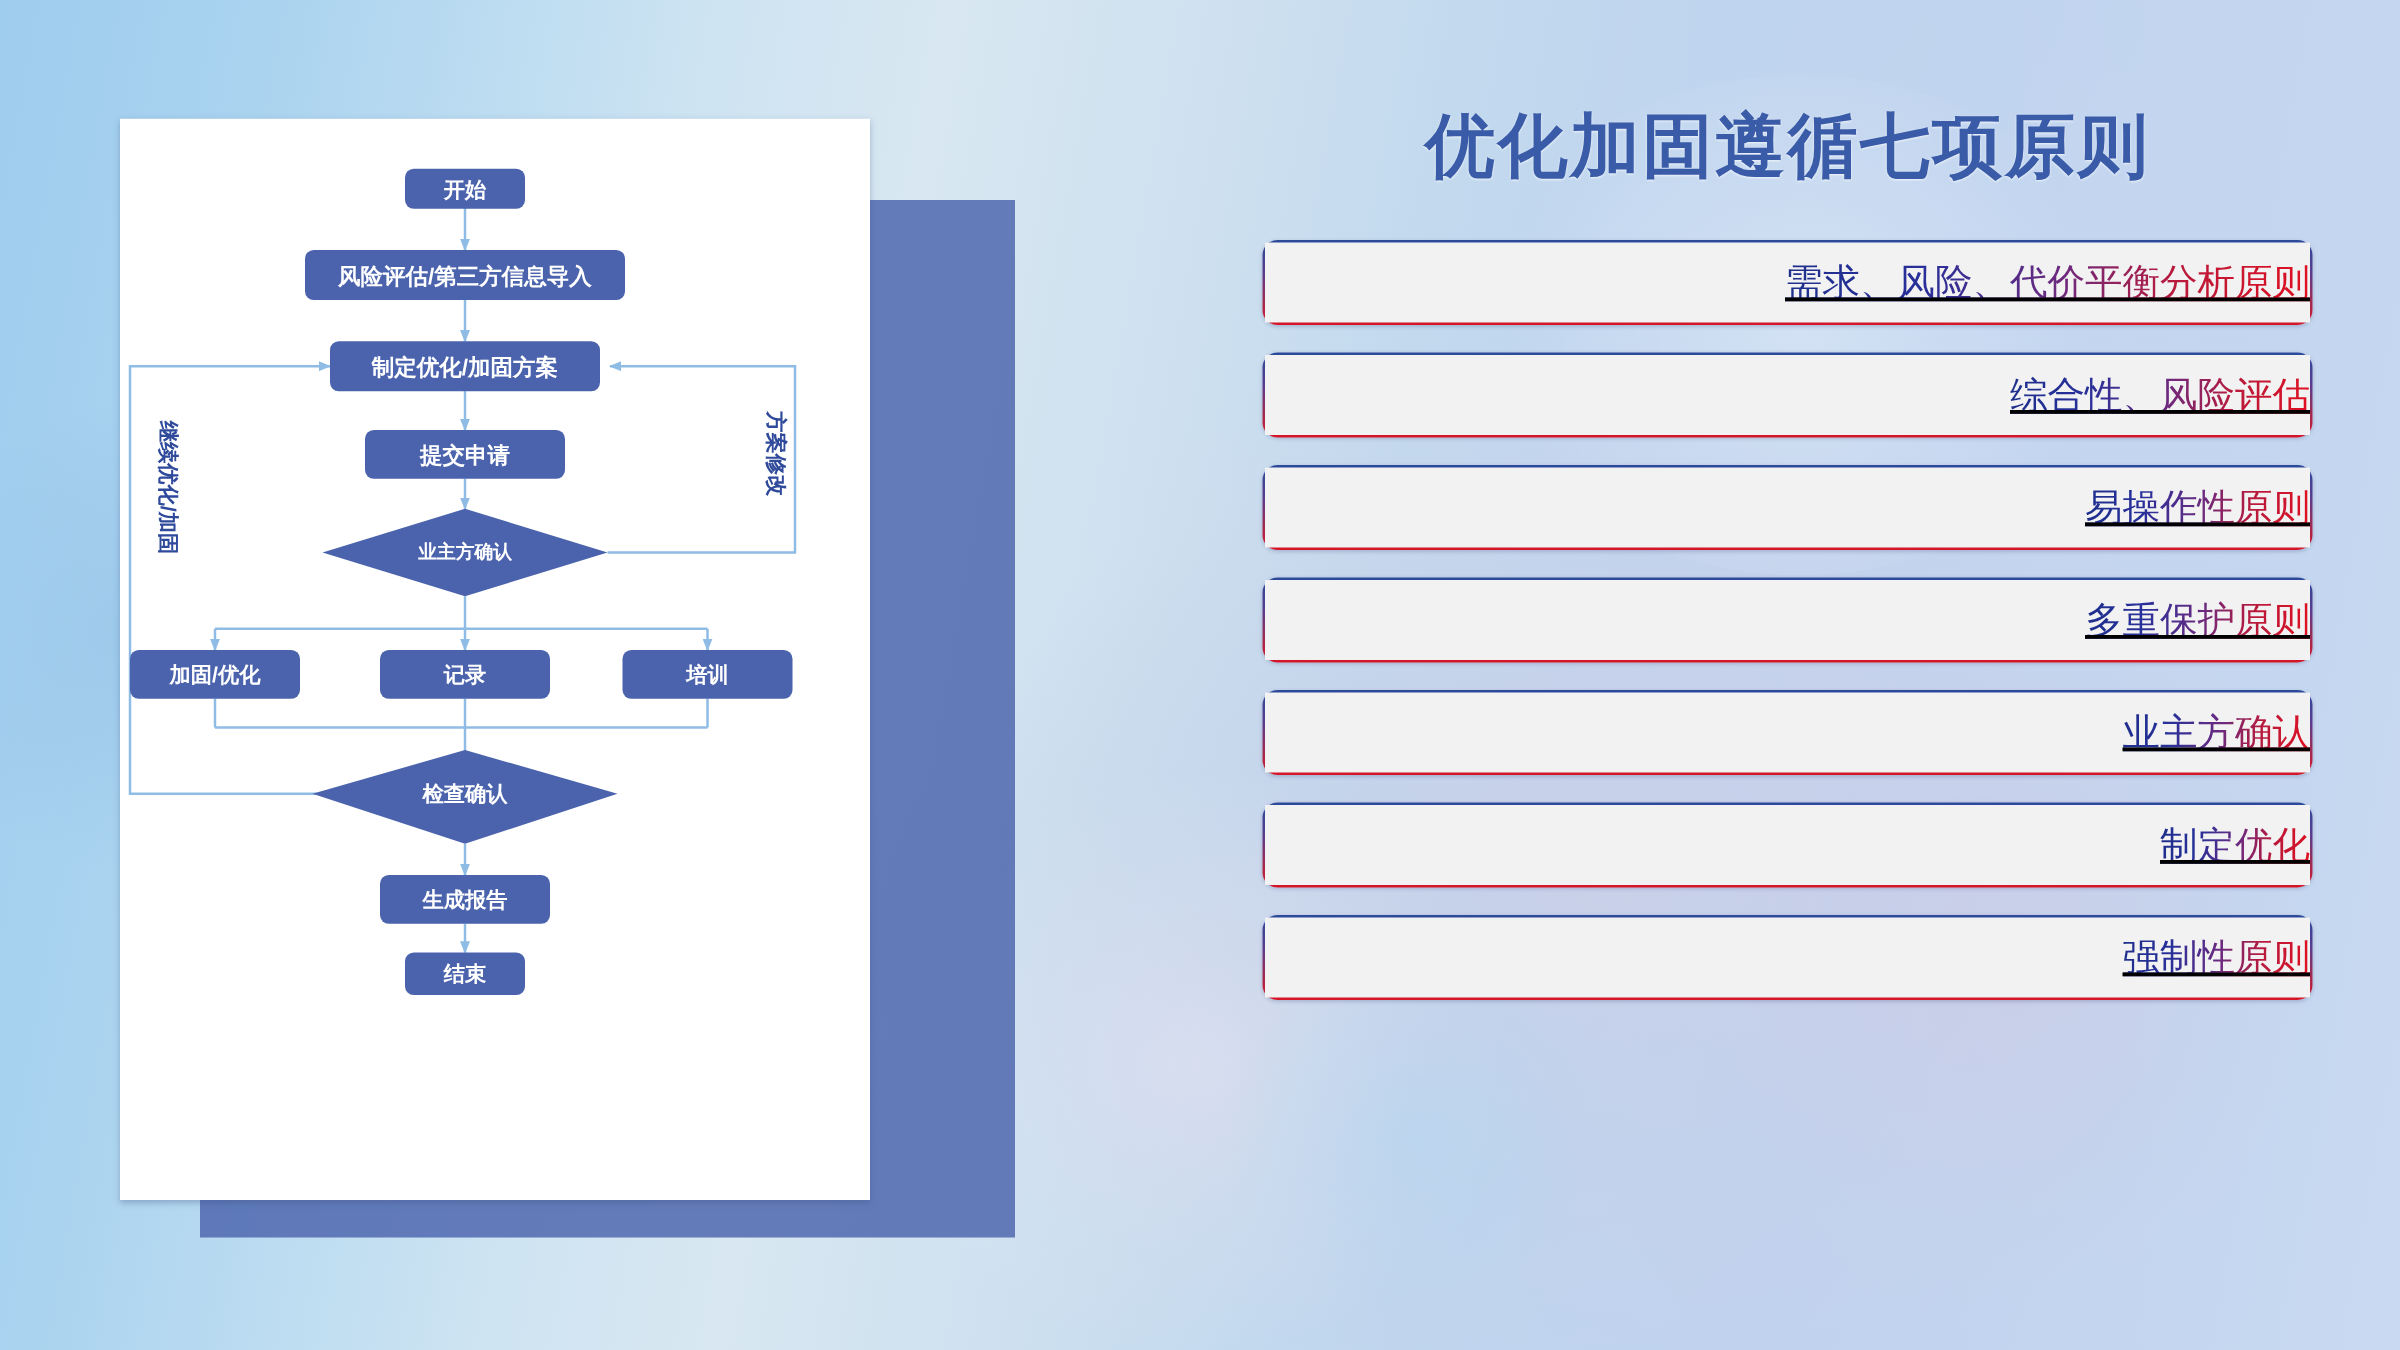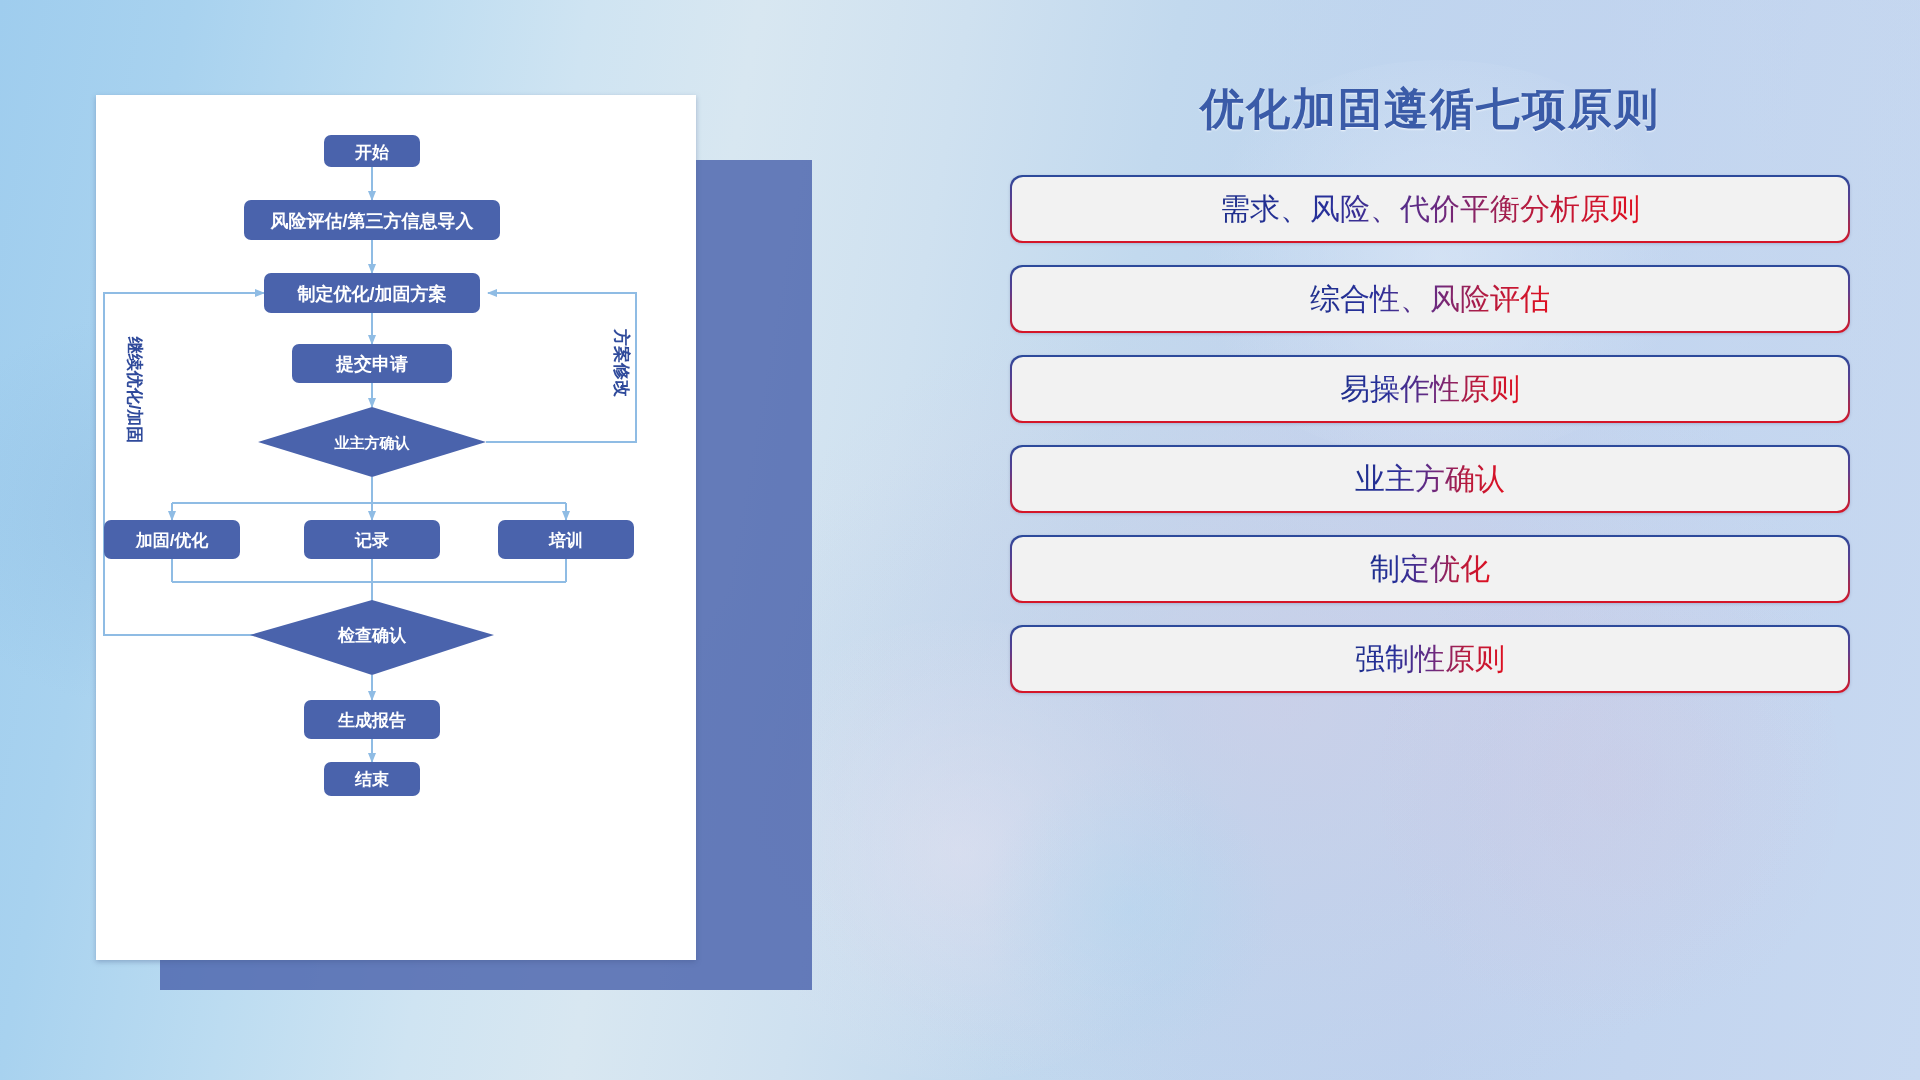--- a/index.html
+++ b/index.html
@@ -91,21 +91,21 @@
   #right-panel {
     position: absolute;
     left: 1010px;
     top: 80px;
     width: 840px;
     height: 940px;
   }
   #panel-title {
     width: 100%;
     text-align: center;
-    font-size: 44px;
+    font-size: 56px;
     font-weight: bold;
     color: #3a5ba8;
     letter-spacing: 2px;
     text-shadow: 0 1px 2px rgba(255,255,255,0.75);
     margin-bottom: 36px;
     white-space: nowrap;
   }
   #principle-list {
     display: flex;
     flex-direction: column;
@@ -115,25 +115,26 @@
     position: relative;
     height: 68px;
     border-radius: 12px;
     padding: 2px;
     background: linear-gradient(180deg, #2b4a9b 0%, #5a3c8e 38%, #a02a52 72%, #d71526 100%);
     box-shadow: 0 1px 3px rgba(70,80,130,0.25);
   }
   .principle-inner {
     width: 100%;
     height: 100%;
-    border-radius: 11px;
+    border-radius: 0;
     background: #f2f2f2;
     display: flex;
     align-items: center;
-    justify-content: center;
+    justify-content: flex-end;
+    text-decoration: underline;
   }
   .principle-text {
     font-size: 30px;
     font-weight: 500;
     white-space: nowrap;
     background: linear-gradient(95deg, #1e2f8c 0%, #28309a 26%, #6b2a80 52%, #b81a3c 74%, #e01020 100%);
     -webkit-background-clip: text;
     background-clip: text;
     color: transparent;
     -webkit-text-fill-color: transparent;
@@ -271,20 +272,25 @@
           <span class="principle-text">综合性、风险评估</span>
         </div>
       </div>
 
       <div class="principle-card">
         <div class="principle-inner">
           <span class="principle-text">易操作性原则</span>
         </div>
       </div>
 
+      <div class="principle-card">
+        <div class="principle-inner">
+          <span class="principle-text">多重保护原则</span>
+        </div>
+      </div>
 
       <div class="principle-card">
         <div class="principle-inner">
           <span class="principle-text">业主方确认</span>
         </div>
       </div>
 
       <div class="principle-card">
         <div class="principle-inner">
           <span class="principle-text">制定优化</span>

